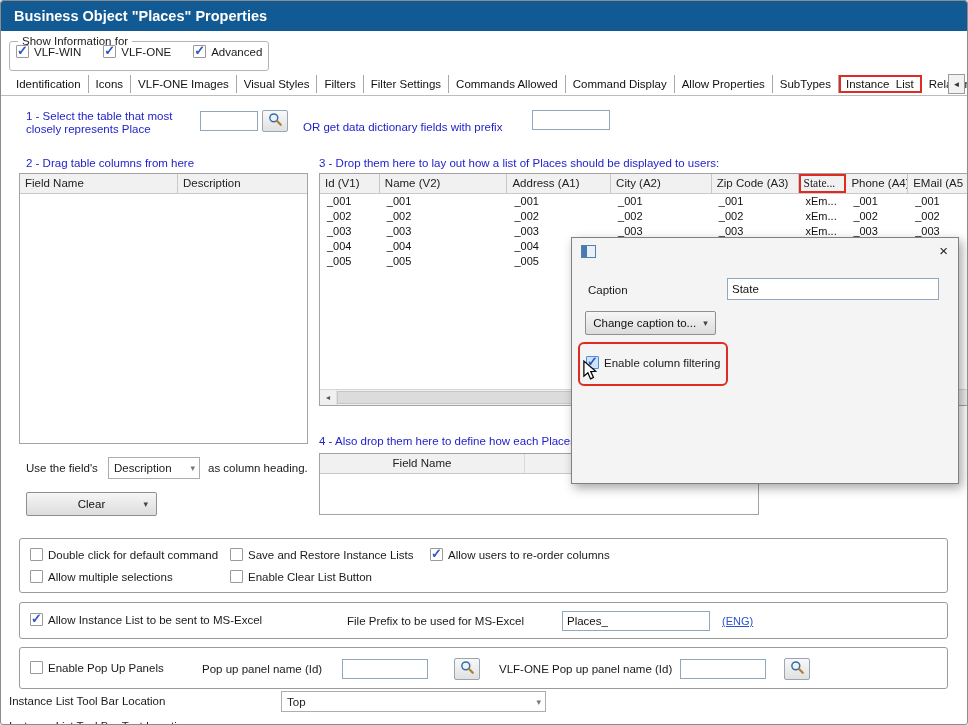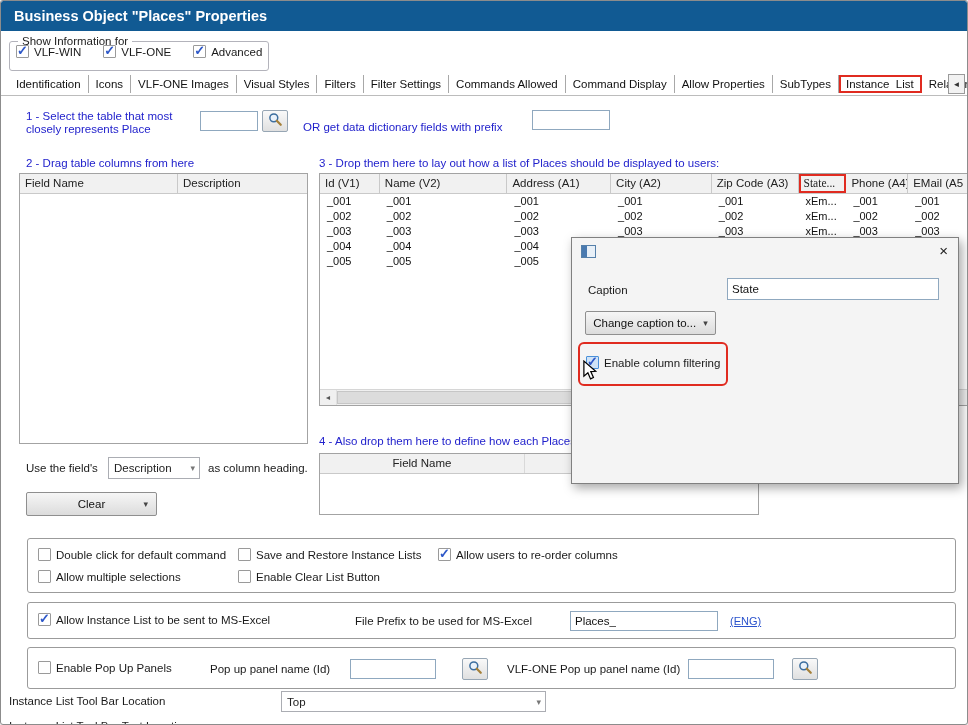--- a/index.html
+++ b/index.html
@@ -35,21 +35,21 @@
   .ltrow{display:flex;height:15px;}
   .lcell{font-size:11px;color:#111;padding:1px 0 0 7px;box-sizing:border-box;white-space:nowrap;overflow:hidden;}
   .hscroll{position:absolute;left:0;right:0;bottom:0;height:15px;background:#f0f0f0;border-top:1px solid #d6d6d6;display:flex;}
   .harrow{width:16px;display:flex;align-items:center;justify-content:center;font-size:7px;color:#555;border-right:1px solid #e0e0e0;}
   .hthumb{width:330px;background:#dcdcdc;border:1px solid #c6c6c6;box-sizing:border-box;margin:1px 0;}
   
   .btn{background:linear-gradient(#f6f6f6,#dcdcdc);border:1px solid #8f8f8f;border-radius:2px;font-size:11.5px;color:#111;display:flex;align-items:center;justify-content:center;box-sizing:border-box;font-family:inherit;}
   .combo{position:absolute;background:#fff;border:1px solid #abadb3;display:flex;align-items:center;font-size:11.5px;color:#222;padding-left:5px;box-sizing:border-box;}
   .combo .arrow{position:absolute;right:4px;color:#777;font-size:9px;}
   
-  .section{position:absolute;left:18px;width:929px;border:1px solid #9b9b9b;border-radius:3px;box-sizing:border-box;background:#fff;margin-left:8px;}
+  .section{position:absolute;left:18px;width:929px;border:1px solid #9b9b9b;border-radius:3px;box-sizing:border-box;background:#fff;}
   #opt-grid{display:grid;grid-template-columns:200px 200px auto;row-gap:9px;padding:9px 0 0 10px;}
   .link{color:#2a52cc;font-size:11px;text-decoration:underline;}
   
   .popup{position:absolute;left:570px;top:236px;width:386px;height:245px;background:#f4f4f4;border:1px solid #808080;box-shadow:3px 4px 10px rgba(0,0,0,0.35);z-index:20;}
   .pclose{position:absolute;right:10px;top:4px;font-size:15px;color:#222;cursor:default;}
   .redbox{position:absolute;left:6px;top:104px;width:150px;height:44px;border:2px solid #E02B20;border-radius:6px;box-sizing:border-box;}
   .partial{position:absolute;left:8px;top:719px;height:5px;overflow:hidden;font-size:11.5px;color:#222;}
 </style>
 </head>
 <body>

